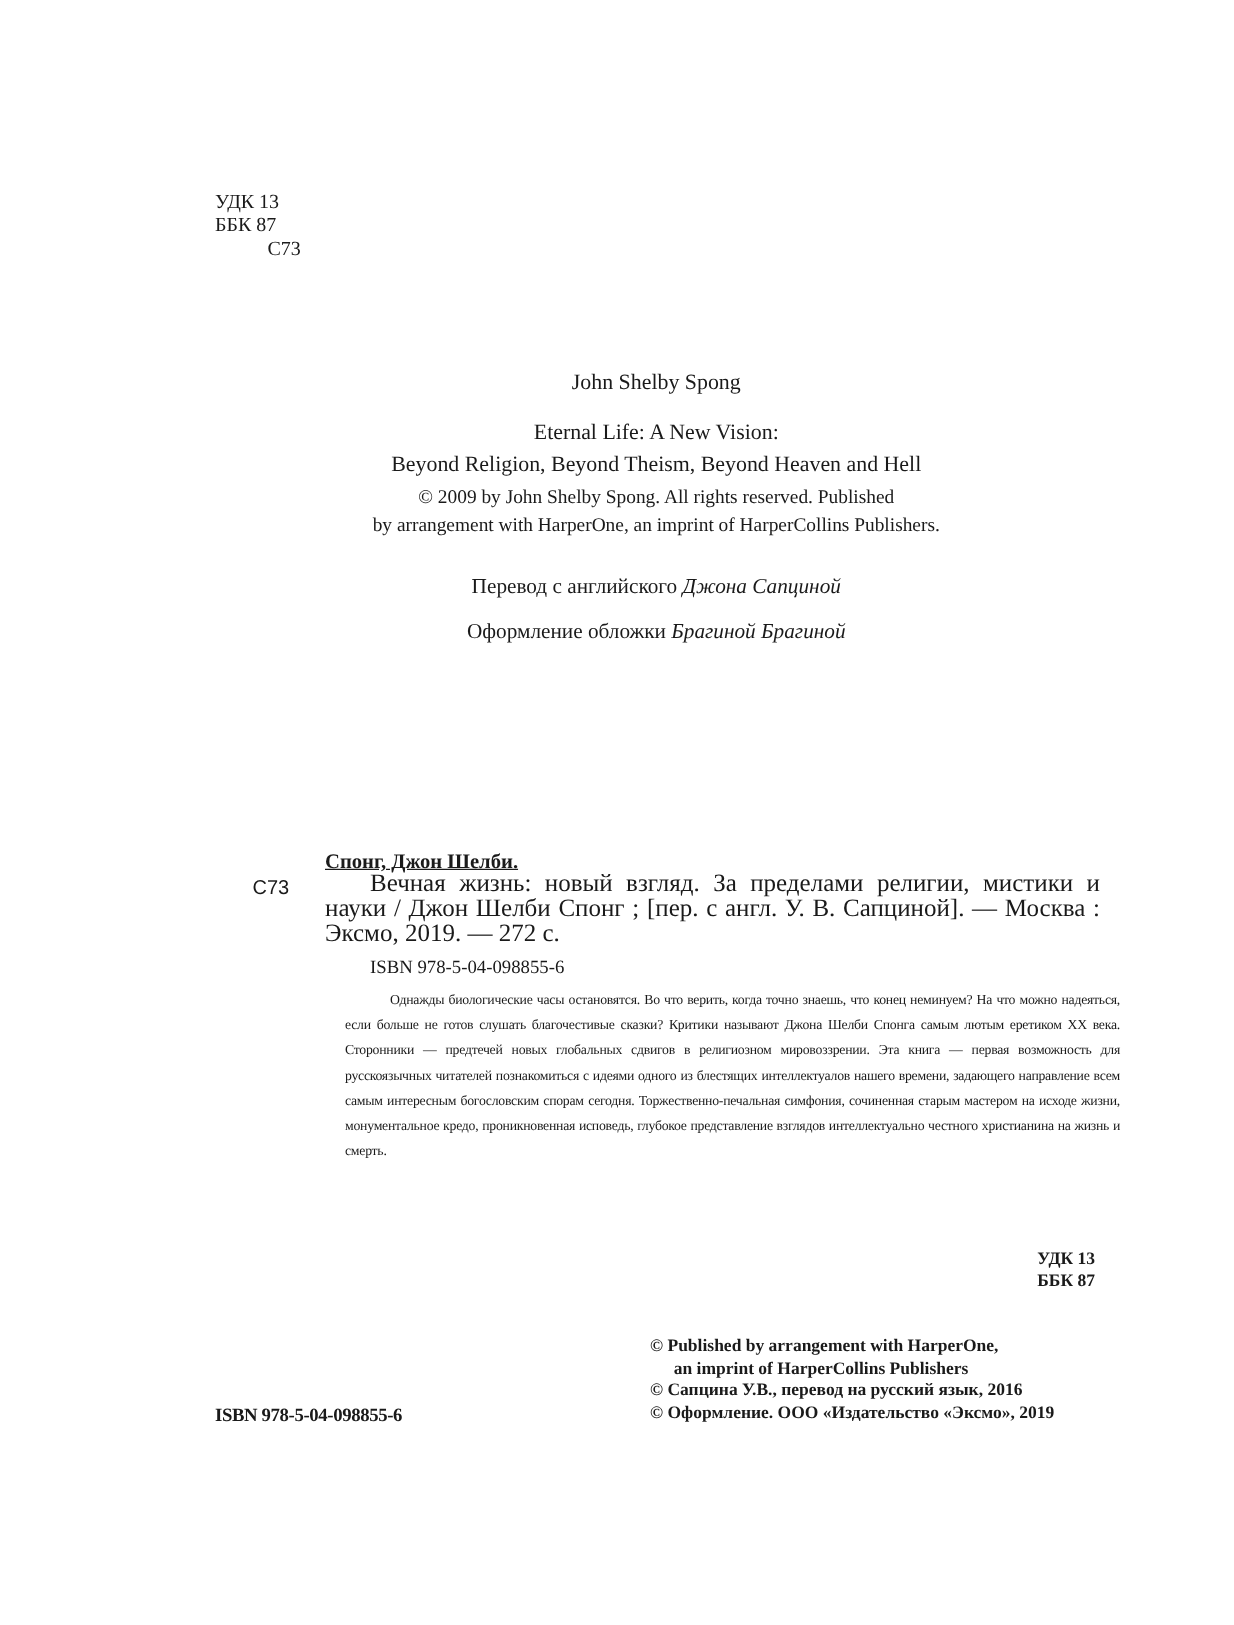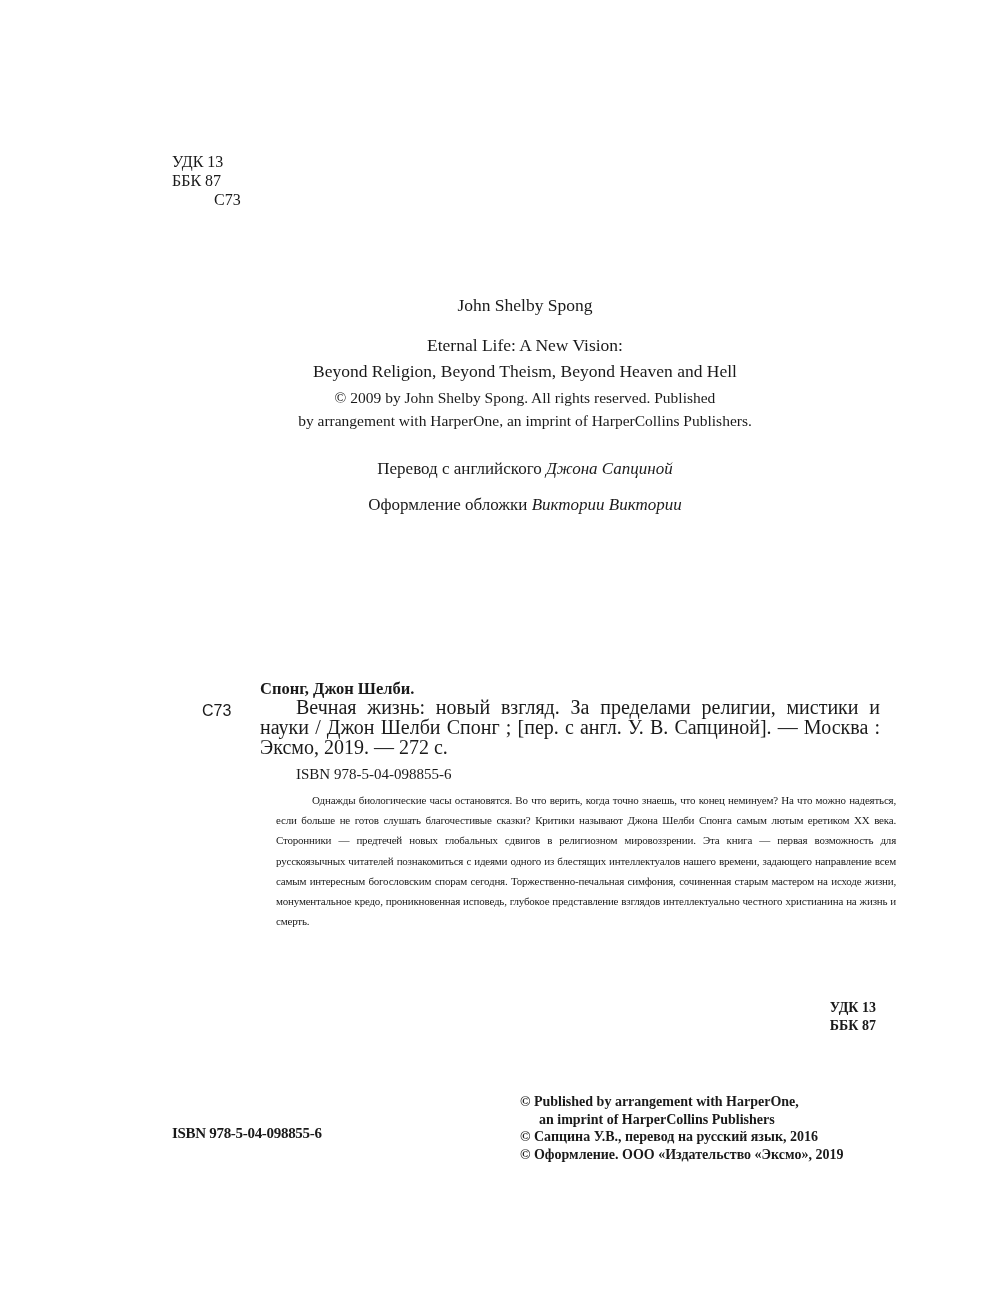--- a/index.html
+++ b/index.html
@@ -12,28 +12,28 @@
     .udk-top { left: 172px; top: 152px; font-size: 16px; line-height: 19px; font-family: "Liberation Serif", serif; }
     .udk-top .c73 { padding-left: 42px; }
     .center-block { left: 0; width: 1050px; text-align: center; font-family: "Liberation Serif", serif; font-size: 17px; }
     .author-en { top: 295px; font-size: 17.5px; }
     .title-en { top: 332px; line-height: 26px; font-size: 17.5px; }
     .copyright-en { top: 386px; line-height: 23px; font-size: 15.5px; }
     .translator { top: 459px; font-size: 17px; }
     .cover { top: 495px; font-size: 17px; }
     .ital { font-style: italic; }
     .bib { left: 260px; width: 620px; font-family: "Liberation Serif", serif; font-size: 20px; line-height: 20px; }
-    .bib-author { top: 679px; font-weight: bold; font-size: 16.5px; }
+    .bib-author { top: 679px; font-weight: bold; font-size: 16.5px; text-decoration: underline; }
     .bib-code { left: 202px; top: 702px; font-size: 16px; font-family: "Liberation Sans", sans-serif; }
     .bib-desc { top: 697px; text-align: justify; text-indent: 36px; }
     .bib-isbn { top: 764px; padding-left: 36px; font-size: 15px; }
     .annotation { top: 790px; text-align: justify; text-indent: 36px; font-size: 11px; line-height: 20.2px; letter-spacing: -0.2px; margin-left: 16px; }
     .udk-bottom { left: 820px; top: 999px; width: 56px; text-align: right; font-weight: bold; font-size: 14px; line-height: 18px; font-family: "Liberation Serif", serif; }
     .isbn-bottom { left: 172px; top: 1125px; font-weight: bold; font-size: 15px; font-family: "Liberation Serif", serif; letter-spacing: -0.3px; }
-    .rights { left: 520px; top: 1069px; font-weight: bold; font-size: 14px; line-height: 17.5px; font-family: "Liberation Serif", serif; margin-top: 24px; }
+    .rights { left: 520px; top: 1069px; font-weight: bold; font-size: 14px; line-height: 17.5px; font-family: "Liberation Serif", serif; }
     .rights .indent { padding-left: 19px; }
   </style>
 </head>
 <body>
 
 <div class="abs udk-top">
   <div>УДК 13</div>
   <div>ББК 87</div>
   <div class="c73">С73</div>
 </div>
@@ -48,21 +48,21 @@
 <div class="abs center-block copyright-en">
   <div>© 2009 by John Shelby Spong. All rights reserved. Published</div>
   <div>by arrangement with HarperOne, an imprint of HarperCollins Publishers.</div>
 </div>
 
 <div class="abs center-block translator">
   <span>Перевод с английского </span><span class="ital">Джона Сапциной</span>
 </div>
 
 <div class="abs center-block cover">
-  <span>Оформление обложки </span><span class="ital">Виктории Виктории</span>
+  <span>Оформление обложки </span><span class="ital">Брагиной Брагиной</span>
 </div>
 
 <div class="abs bib bib-author">Спонг, Джон Шелби.</div>
 <div class="abs bib-code">С73</div>
 <div class="abs bib bib-desc" lang="ru" style="hyphens:auto;">Вечная жизнь: новый взгляд. За пределами религии, мистики и науки / Джон Шелби Спонг ; [пер. с англ. У. В. Сапциной]. — Москва : Эксмо, 2019. — 272 с.</div>
 <div class="abs bib bib-isbn">ISBN 978-5-04-098855-6</div>
 <div class="abs bib annotation" lang="ru" style="hyphens:auto;">Однажды биологические часы остановятся. Во что верить, когда точно знаешь, что конец неминуем? На что можно надеяться, если больше не готов слушать благочестивые сказки? Критики называют Джона Шелби Спонга самым лютым еретиком XX века. Сторонники — предтечей новых глобальных сдвигов в религиозном мировоззрении. Эта книга — первая возможность для русскоязычных читателей познакомиться с идеями одного из блестящих интеллектуалов нашего времени, задающего направление всем самым интересным богословским спорам сегодня. Торжественно-печальная симфония, сочиненная старым мастером на исходе жизни, монументальное кредо, проникновенная исповедь, глубокое представление взглядов интеллектуально честного христианина на жизнь и смерть.</div>
 
 <div class="abs udk-bottom">
   <div>УДК 13</div>

